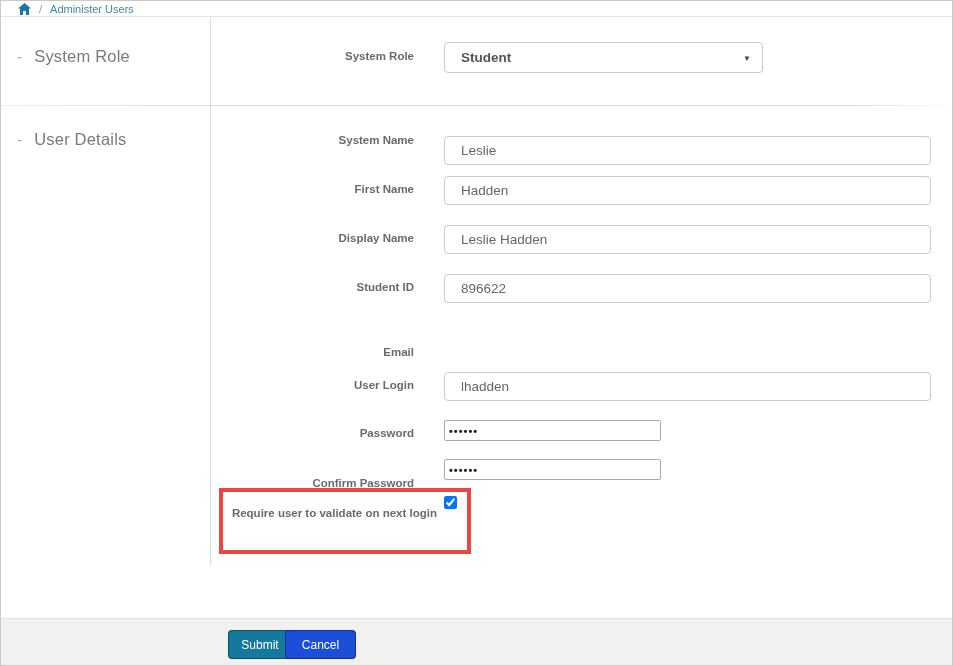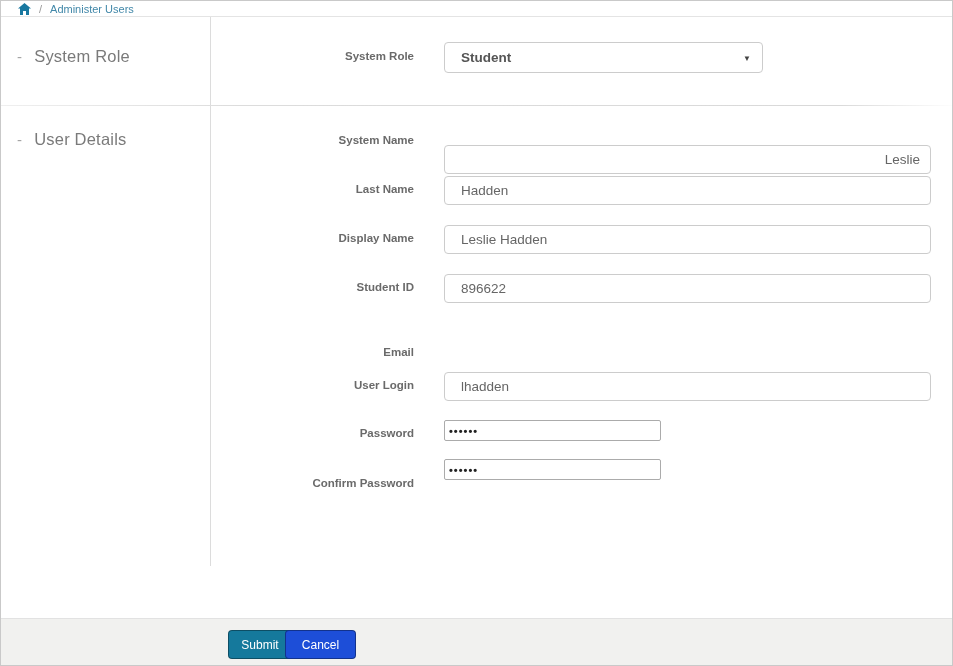--- a/index.html
+++ b/index.html
@@ -159,41 +159,45 @@
     <span>User Details</span>
   </div>
 
   <div class="flabel" style="top:49px;">System Role</div>
   <div class="selectbox">
     <span>Student</span>
     <span class="arrow">▼</span>
   </div>
 
   <div class="flabel" style="top:133px;">System Name</div>
-  <input class="tinput" style="top: 144px; text-align: right;" type="text" value="Leslie">
-
-  <div class="flabel" style="top:182px;">Last Name</div>
+  <input class="tinput" style="top: 135px;" type="text" value="Leslie">
+
+  <div class="flabel" style="top:182px;">First Name</div>
   <input class="tinput" style="top: 175px;" type="text" value="Hadden">
 
   <div class="flabel" style="top:231px;">Display Name</div>
   <input class="tinput" style="top: 224px;" type="text" value="Leslie Hadden">
 
   <div class="flabel" style="top:280px;">Student ID</div>
   <input class="tinput" style="top: 273px;" type="text" value="896622">
 
   <div class="flabel" style="top:329px;margin-top:16px;">Email</div>
 
   <div class="flabel" style="top:378px;">User Login</div>
   <input class="tinput" style="top: 371px;" type="text" value="lhadden">
 
   <div class="flabel" style="top:426px;text-align:right;">Password</div>
   <input class="pwdinput" style="top: 419px;" type="text" value="••••••">
 
   <div class="flabel" style="top:464px;margin-top:12px;">Confirm Password</div>
   <input class="pwdinput" style="top: 458px;" type="text" value="••••••">
 
+  <div class="hibox">
+    <div class="hlabel">Require user to validate on next login</div>
+    <input class="cbx" type="checkbox" checked="true" style="">
+  </div>
 
   <div class="footer">
     <div class="btn submit">Submit</div>
     <div class="btn cancel">Cancel</div>
   </div>
 
 </div>
 
 </body></html>

